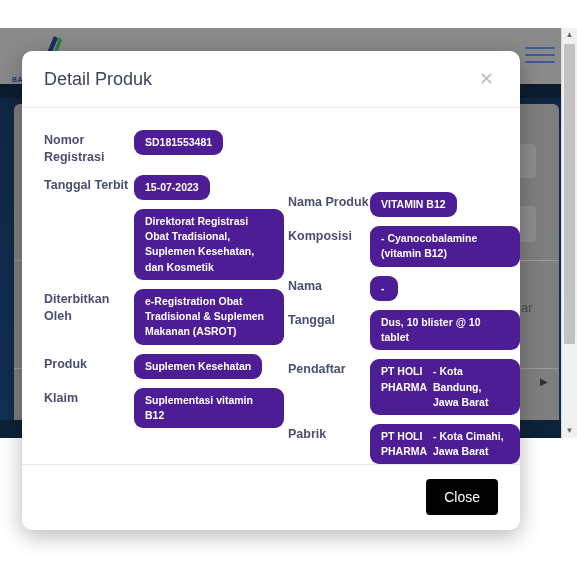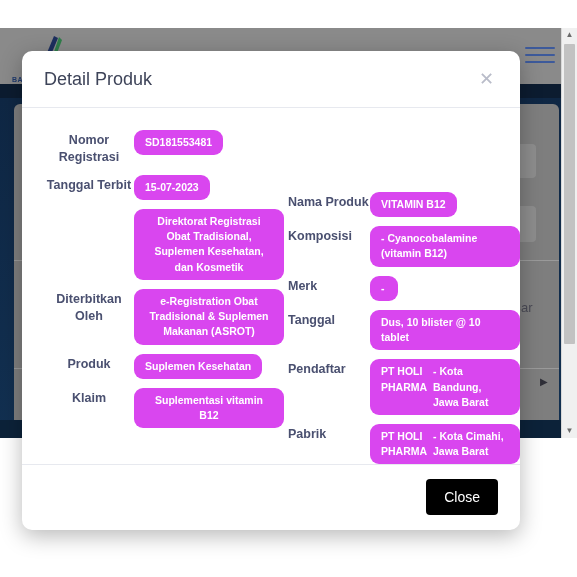--- a/index.html
+++ b/index.html
@@ -216,42 +216,42 @@
     overflow: hidden;
   }
 
   .cols {
     display: flex;
     gap: 0px;
   }
   .col {
     position: relative;
   }
-  .col-left { width: 244px; flex: 0 0 244px; text-align: center; }
+  .col-left { width: 244px; flex: 0 0 244px; }
   .col-right { width: 232px; flex: 0 0 232px; }
 
   .field {
     display: flex;
     align-items: flex-start;
     margin-bottom: 9px;
   }
   .field-label {
     flex: 0 0 auto;
     font-size: 12.5px;
     font-weight: bold;
     color: #4a5070;
     line-height: 1.35;
     padding-top: 2px;
   }
   .col-left .field-label { width: 90px; }
   .col-right .field-label { width: 82px; }
 
   .badge {
     display: inline-block;
-    background: #d946ef;
+    background: #4c1d95;
     color: #ffffff;
     font-size: 10.5px;
     font-weight: bold;
     border-radius: 9px;
     padding: 5px 11px;
     line-height: 1.45;
     box-sizing: border-box;
   }
   .badge.multi { border-radius: 9px; }
   .badge.wide { max-width: 150px; }
@@ -379,21 +379,21 @@
             <div class="field-label">Nama Produk</div>
             <div class="badge">VITAMIN B12</div>
           </div>
 
           <div class="field">
             <div class="field-label">Komposisi</div>
             <div class="badge multi wide-r">- Cyanocobalamine (vitamin B12)</div>
           </div>
 
           <div class="field">
-            <div class="field-label">Merk</div>
+            <div class="field-label">Nama</div>
             <div class="badge" style="min-width:28px">-</div>
           </div>
 
           <div class="field">
             <div class="field-label">Tanggal</div>
             <div class="badge">Dus, 10 blister @ 10 tablet</div>
           </div>
 
           <div class="field">
             <div class="field-label">Pendaftar</div>

